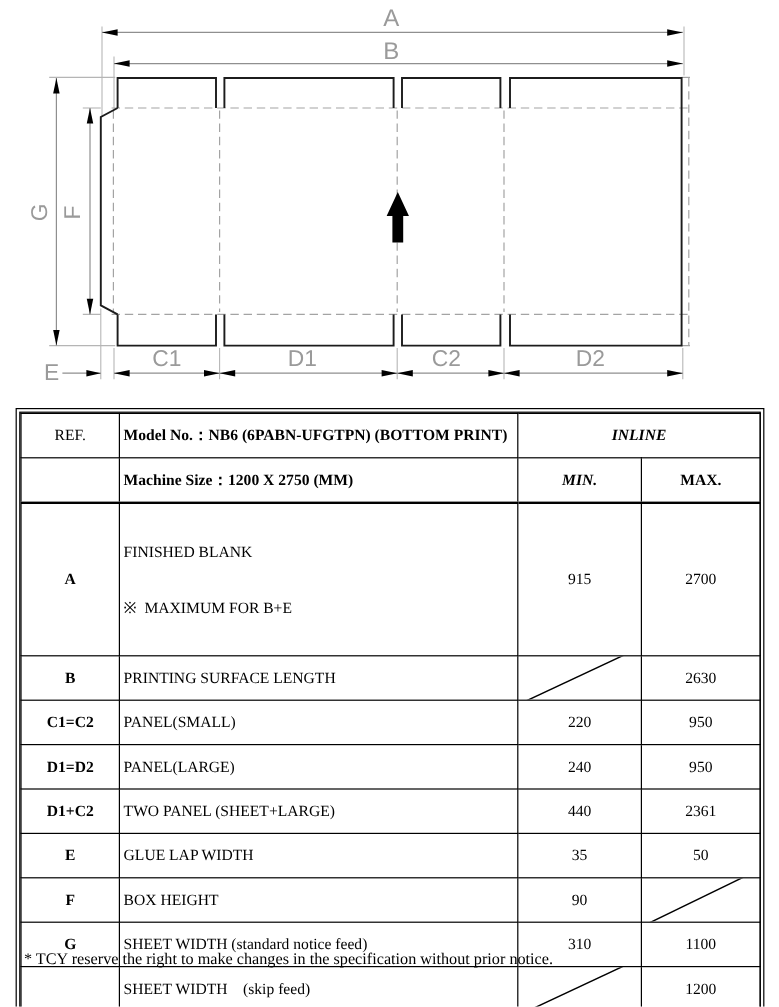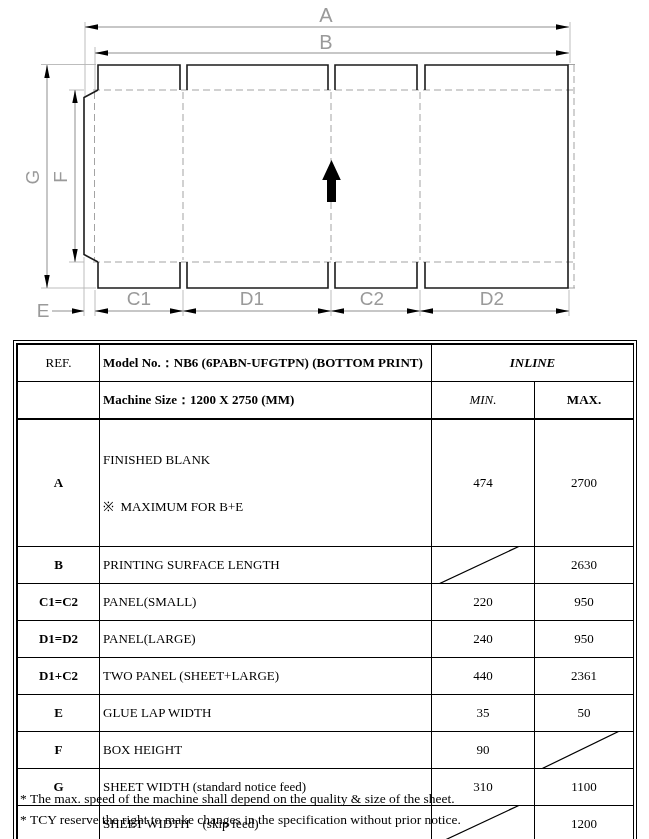--- a/index.html
+++ b/index.html
@@ -15,21 +15,21 @@
              border:4px double #000;background:#fff;}
   table.spec{border-collapse:collapse;table-layout:fixed;width:100%;}
   table.spec td{border:1px solid #000;height:36px;padding:0 3px;font-size:13px;
                 overflow:hidden;vertical-align:middle;}
   td.refcol{text-align:center;font-weight:bold;}
   td.refhead{text-align:center;font-weight:normal;margin-left:40px;}
   td.desc{text-align:left;white-space:pre-wrap;padding-left:4px;}
   td.bolddesc{font-weight:bold;font-size:13.5px;padding-left:4px;margin-top:38px;}
   td.num{text-align:center;}
   td.inline{text-align:center;font-weight:bold;font-style:italic;font-size:14px;}
-  td.minhead{text-align:center;font-weight:normal;font-style:italic;font-size:13.5px;}
+  td.minhead{text-align:center;font-weight:bold;font-style:italic;font-size:13.5px;}
   td.maxhead{text-align:center;font-weight:bold;font-size:13.5px;}
   tr.h2 td{border-bottom-width:2px;}
   td.diag{position:relative;}
   td.diag svg{position:absolute;left:0;top:0;overflow:visible;z-index:3;}
   .twoline div{line-height:15px;}
 
   
   #notes{position:absolute;left:20px;top:788px;font-size:13.5px;line-height:21px;}
 </style>
 </head>
@@ -142,21 +142,21 @@
       <td class="minhead">MIN.</td>
       <td class="maxhead">MAX.</td>
     </tr>
 
     <tr>
       <td class="refcol">A</td>
       <td class="desc twoline">
         <div>FINISHED BLANK</div>
         <div>※  MAXIMUM FOR B+E</div>
       </td>
-      <td class="num">474</td>
+      <td class="num">915</td>
       <td class="num">2700</td>
     </tr>
 
     <tr>
       <td class="refcol">B</td>
       <td class="desc">PRINTING SURFACE LENGTH</td>
       <td class="num diag">
         <svg width="103" height="36">
                 <line x1="-4" y1="42" x2="107" y2="-10" stroke="#000" stroke-width="1.2"></line>
               </svg>
@@ -219,17 +219,16 @@
               </svg>
       </td>
       <td class="num">1200</td>
     </tr>
 
   </tbody>
       </table>
   </div>
 
   <div id="notes">
-    <div>* The max. speed of the machine shall depend on the quality &amp; size of the sheet.</div>
     <div>* TCY reserve the right to make changes in the specification without prior notice.</div>
   </div>
 
 </div>
 
 </body></html>

